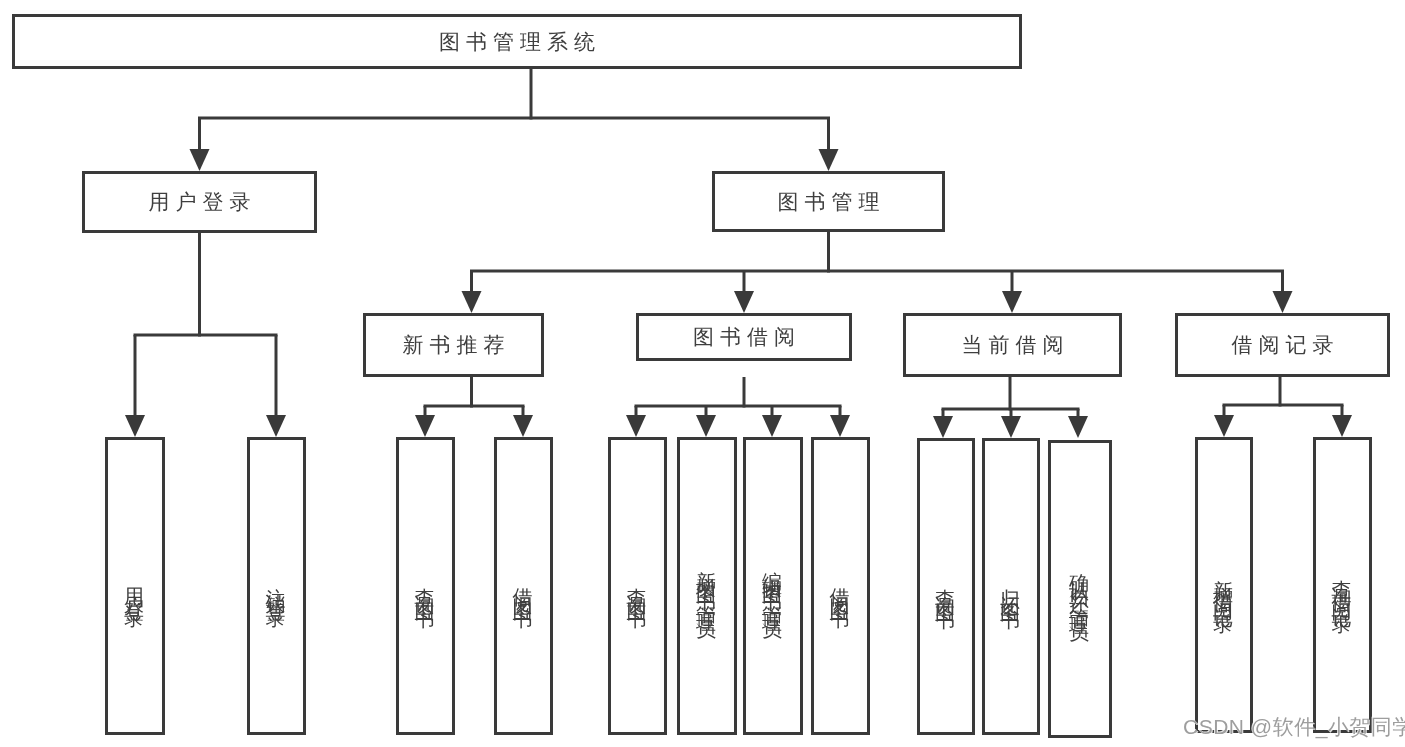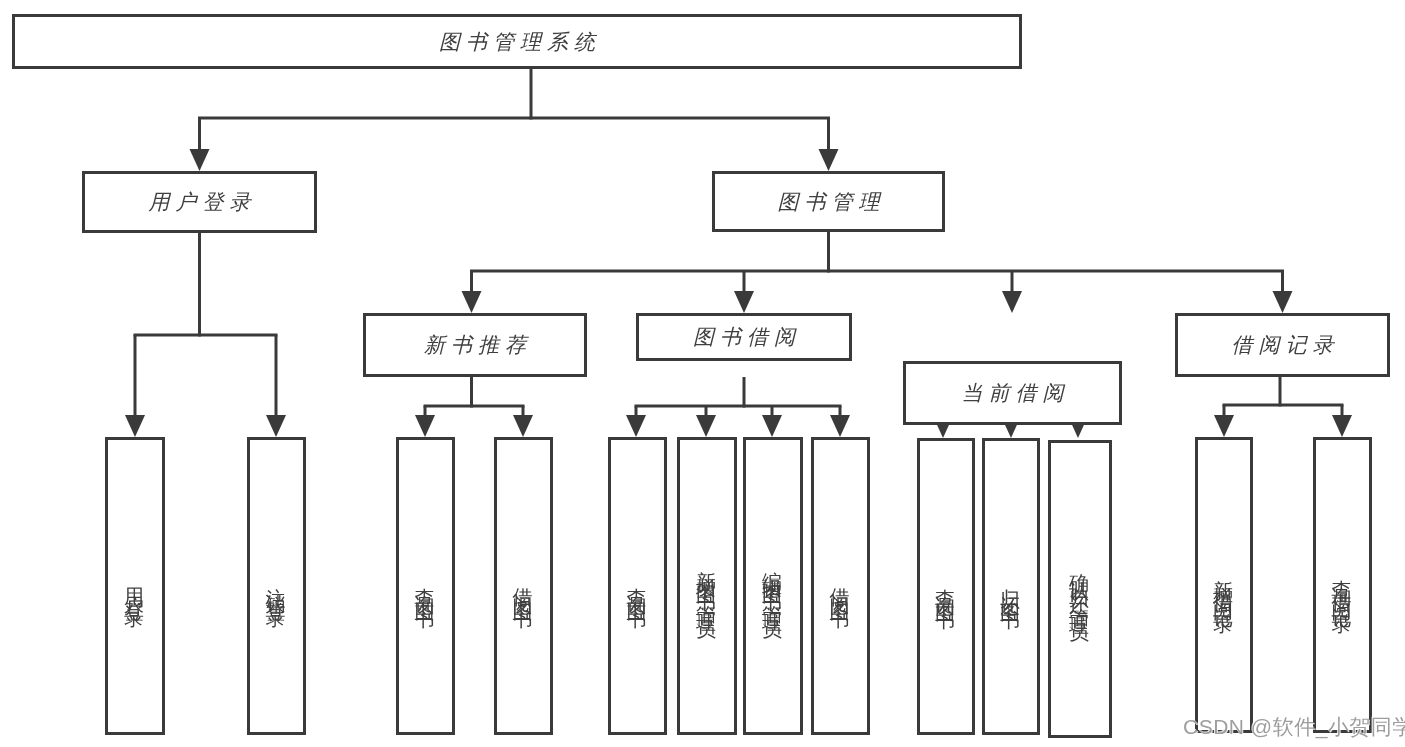--- a/index.html
+++ b/index.html
@@ -29,21 +29,20 @@
     display: flex;
     align-items: center;
     justify-content: center;
     color: #3f3f3f;
   }
   .hbox {
     font-size: 21px;
     letter-spacing: 6px;
     padding-left: 6px; 
     white-space: nowrap;
-    font-style: italic;
   }
   .vbox {
     font-size: 20px;
   }
   .vbox .vtext {
     writing-mode: vertical-rl;
     letter-spacing: 7px;
     white-space: nowrap;
   }
   .watermark {
@@ -139,23 +138,23 @@
       <line x1="1342" y1="405" x2="1342" y2="420"></line>
       <polygon points="1332,415 1352,415 1342,437"></polygon>
     </g>
   </svg>
 
   <div class="box hbox" style="left:12px; top:14px; width:1010px; height:55px;">图书管理系统</div>
 
   <div class="box hbox" style="left:82px; top:171px; width:235px; height:62px;">用户登录</div>
   <div class="box hbox" style="left:712px; top:171px; width:233px; height:61px;">图书管理</div>
 
-  <div class="box hbox" style="left:363px; top:313px; width:224px; height:64px;">新书推荐</div>
+  <div class="box hbox" style="left:363px; top:313px; width:181px; height:64px;">新书推荐</div>
   <div class="box hbox" style="left:636px; top:313px; width:216px; height:48px;">图书借阅</div>
-  <div class="box hbox" style="left:903px; top:313px; width:219px; height:64px;margin-top:48px;">当前借阅</div>
+  <div class="box hbox" style="left:903px; top:313px; width:219px; height:64px;">当前借阅</div>
   <div class="box hbox" style="left:1175px; top:313px; width:215px; height:64px;text-align:right;">借阅记录</div>
 
   <div class="box vbox" style="left:105px; top:437px; width:60px; height:298px;">
     <span class="vtext">用户登录</span>
   </div>
   <div class="box vbox" style="left:247px; top:437px; width:59px; height:298px;">
     <span class="vtext">注销登录</span>
   </div>
 
   <div class="box vbox" style="left:396px; top:437px; width:59px; height:298px;">

